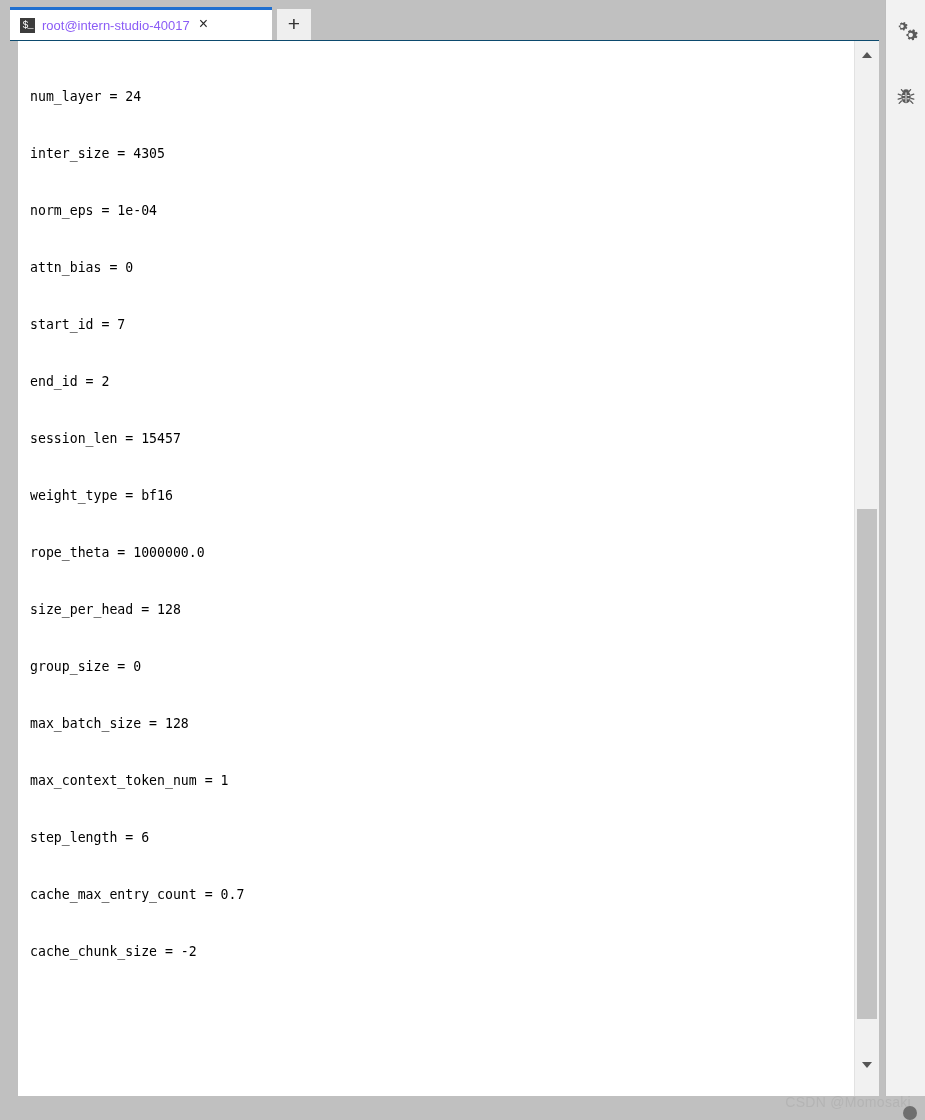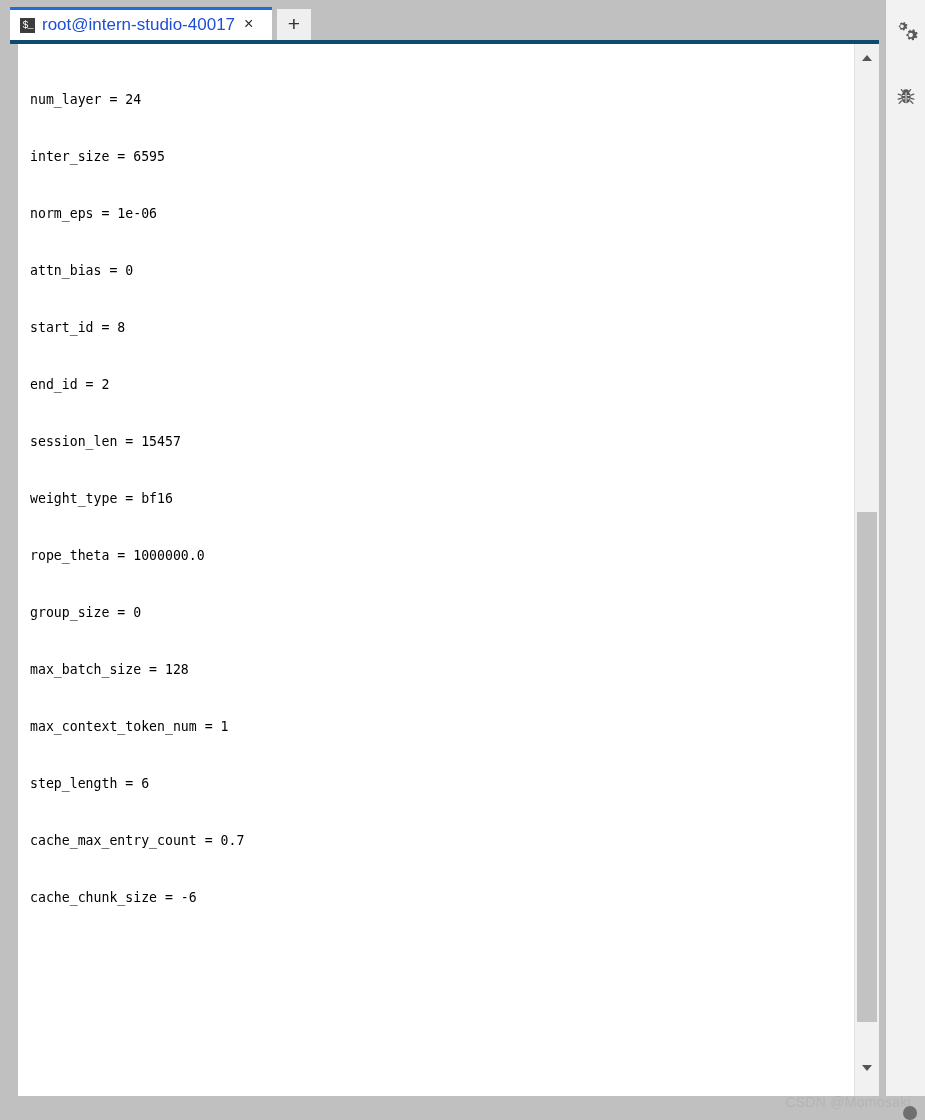--- a/index.html
+++ b/index.html
@@ -62,22 +62,22 @@
     background: #3c3c3c;
     color: #ffffff;
     font-family: "Liberation Mono", monospace;
     font-size: 10px;
     line-height: 15px;
     text-align: center;
     flex: none;
     letter-spacing: -1px;
   }
   #tab-title {
-    font-size: 17px;
-    color: #1d4ed8;
+    font-size: 13px;
+    color: #8b5cf6;
     white-space: nowrap;
     font-family: "Liberation Sans", sans-serif;
   }
   #tab-close {
     font-size: 16px;
     color: #2a2a2a;
     line-height: 1;
     padding: 0 2px 2px 2px;
     cursor: pointer;
     font-family: "Liberation Sans", sans-serif;
@@ -97,21 +97,21 @@
   }
 
   
   #terminal-body {
     position: absolute;
     left: 0;
     top: 36px;
     width: 869px;
     height: 1056px;
     background: #ffffff;
-    border-top: 4px solid #0c4a6e;
+    border-top: 1px solid #0c4a6e;
     box-sizing: border-box;
   }
   #gutter-left {
     position: absolute;
     left: 0;
     top: 0;
     width: 8px;
     height: 100%;
     background: #c0c0c0;
   }
@@ -241,34 +241,35 @@
         <span id="tab-close">×</span>
       </div>
       <div id="tab-new">+</div>
     </div>
 
     <div id="terminal-body">
       <div id="gutter-left"></div>
 
       <div id="console-text">
         <span class="ln">num_layer = 24</span>
-        <span class="ln">inter_size = 6595</span>
-        <span class="ln">norm_eps = 1e-06</span>
+        <span class="ln">inter_size = 4305</span>
+        <span class="ln">norm_eps = 1e-04</span>
         <span class="ln">attn_bias = 0</span>
-        <span class="ln">start_id = 8</span>
+        <span class="ln">start_id = 7</span>
         <span class="ln">end_id = 2</span>
         <span class="ln">session_len = 15457</span>
         <span class="ln">weight_type = bf16</span>
         <span class="ln">rope_theta = 1000000.0</span>
+        <span class="ln">size_per_head = 128</span>
         <span class="ln">group_size = 0</span>
         <span class="ln">max_batch_size = 128</span>
         <span class="ln">max_context_token_num = 1</span>
         <span class="ln">step_length = 6</span>
         <span class="ln">cache_max_entry_count = 0.7</span>
-        <span class="ln">cache_chunk_size = -6</span>
+        <span class="ln">cache_chunk_size = -2</span>
         
         
         
         
         
         
         
         
         
         

